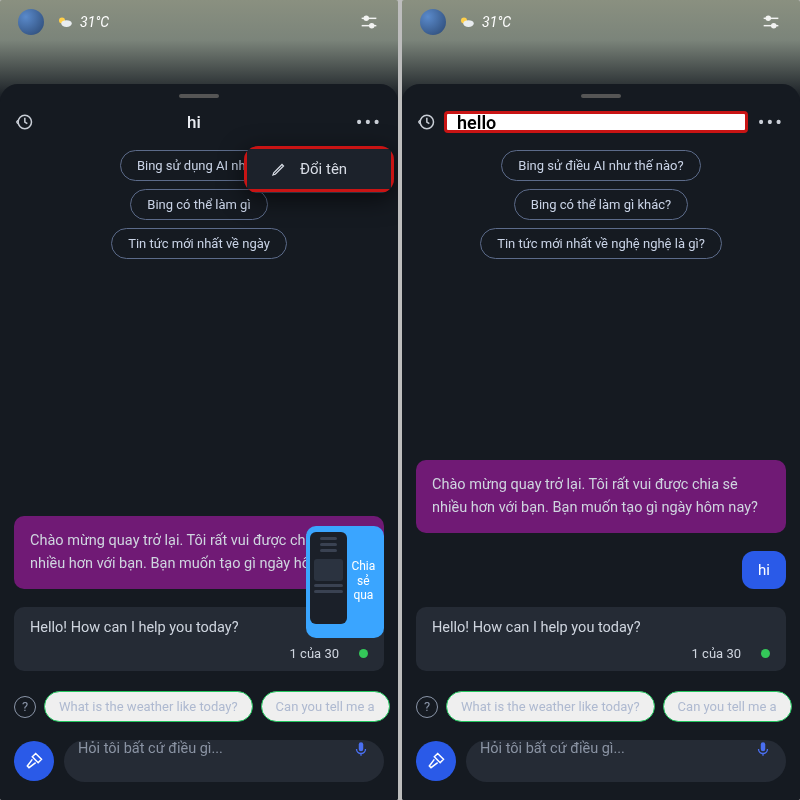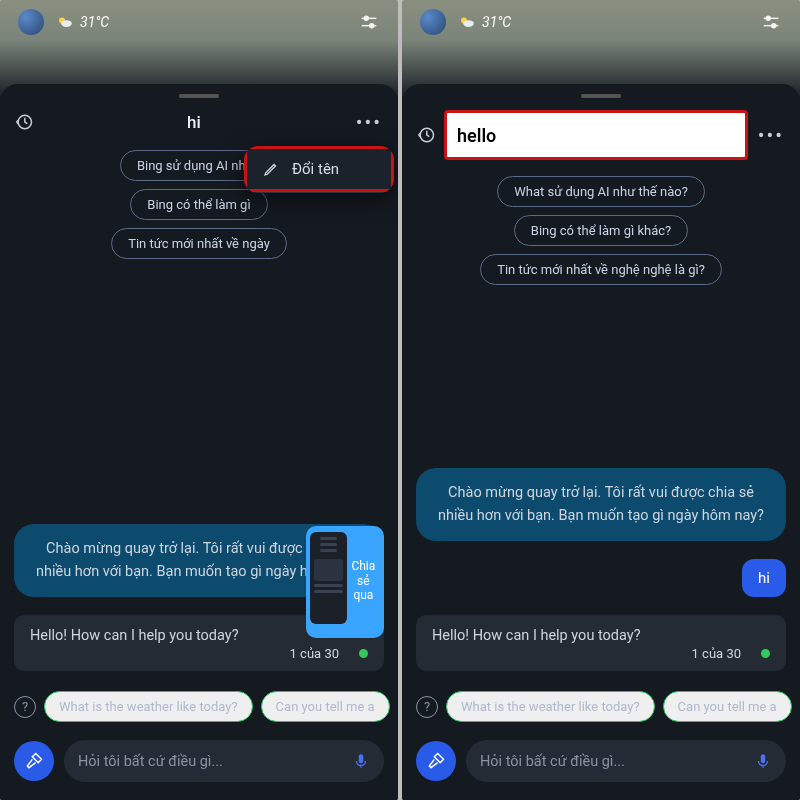--- a/index.html
+++ b/index.html
@@ -7,40 +7,40 @@
   .phone { flex: 1; background: linear-gradient(180deg, #8a9080 0%, #7b847a 40px, #151a21 100px); display: flex; flex-direction: column; height: 100%; overflow: hidden; border-radius: 2px; }
   .statusbar { height: 44px; display: flex; align-items: center; padding: 0 18px; color: #fff; font-size: 14px; position: relative; font-style: italic; }
   .avatar { width: 26px; height: 26px; border-radius: 50%; background: radial-gradient(circle at 30% 30%, #5a8acb, #2a4670); margin-right: 12px; }
   .weather-icon { width: 18px; height: 18px; margin-right: 6px; }
   .settings-glyph { margin-left: auto; color: #fff; opacity: .9; }
   .panel { flex: 1; background: #151a21; border-radius: 18px 18px 0 0; margin-top: 40px; display: flex; flex-direction: column; position: relative; padding-top: 10px; overflow: hidden; }
   .handle { width: 40px; height: 4px; background: #555; border-radius: 2px; margin: 0 auto 6px auto; }
   .titlebar { display: flex; align-items: center; padding: 6px 14px 12px 14px; position: relative; }
   .history-icon { color: #c9ced6; }
   .title { flex: 1; text-align: center; color: #eaedf2; font-size: 17px; font-weight: 500; }
-  .title-input { flex: 1; background: #fff; color: #000; font-size: 18px; font-weight: 600; border: 3px solid #c81414; border-radius: 4px; height: 50px; padding: 2px 10px; margin: 0 8px; }
+  .title-input { flex: 1; background: #fff; color: #000; font-size: 18px; font-weight: 600; border: 3px solid #c81414; border-radius: 4px; height: 22px; padding: 2px 10px; margin: 0 8px; }
   .more-btn { color: #c9ced6; font-size: 20px; letter-spacing: 2px; padding: 0 2px; }
   .chips { display: flex; flex-direction: column; align-items: center; gap: 8px; padding: 4px 0 8px 0; }
   .chip { border: 1px solid #5c6b8a; color: #c9d3e6; font-size: 13px; padding: 7px 16px; border-radius: 18px; background: transparent; white-space: nowrap; }
   .spacer { flex: 1; }
-  .msg-ai { background: #0c4a6e; color: #cfd5df; font-size: 14.5px; line-height: 1.55; border-radius: 20px; padding: 14px 16px; margin: 10px 14px 18px 14px; text-align: center; }
+  .msg-ai { background: #701a75; color: #cfd5df; font-size: 14.5px; line-height: 1.55; border-radius: 10px; padding: 14px 16px; margin: 10px 14px 18px 14px; }
   .msg-user { align-self: flex-end; background: #2a5ae8; color: #fff; font-size: 15px; padding: 10px 16px; border-radius: 12px; margin: 0 14px 18px 0; }
   .reply-card { background: #252b35; border-radius: 10px; margin: 0 14px 10px 14px; padding: 12px 16px 10px 16px; }
-  .reply-text { color: #cfd5df; font-size: 14.5px; margin-bottom: 2px; }
+  .reply-text { color: #cfd5df; font-size: 14.5px; margin-bottom: 10px; }
   .reply-meta { display: flex; align-items: center; justify-content: flex-end; gap: 20px; color: #cfd5df; font-size: 13px; }
   .dot-green { width: 9px; height: 9px; border-radius: 50%; background: #34c759; }
   .sugg-row { display: flex; align-items: center; gap: 8px; padding: 10px 14px 10px 14px; overflow: hidden; }
   .q-icon { width: 22px; height: 22px; border: 1.5px solid #8a95a8; color: #8a95a8; border-radius: 50%; display: flex; align-items: center; justify-content: center; font-size: 13px; flex-shrink: 0; }
   .sugg-chip { border: 1px solid #22c55e; color: #aeb9d0; font-size: 13px; padding: 7px 14px; border-radius: 18px; white-space: nowrap; flex-shrink: 0; }
   .inputbar { display: flex; align-items: center; gap: 10px; padding: 8px 14px 18px 14px; }
   .broom-btn { width: 40px; height: 40px; border-radius: 50%; background: #2a5ae8; display: flex; align-items: center; justify-content: center; flex-shrink: 0; }
-  .text-input { flex: 1; background: #252b35; border-radius: 22px; height: 42px; display: flex; align-items: center; padding: 15px 14px; color: #8a93a3; font-size: 14.5px; position: relative; }
+  .text-input { flex: 1; background: #252b35; border-radius: 22px; height: 42px; display: flex; padding: 0 14px; color: #8a93a3; font-size: 14.5px; position: relative; }
   .mic-icon { margin-left: auto; color: #4a6ff0; }
   .dropdown { position: absolute; top: 42px; right: 4px; width: 150px; background: #1c222b; border-radius: 14px; box-shadow: 0 6px 24px rgba(0,0,0,.6); overflow: hidden; z-index: 5; }
-  .dd-item { display: flex; align-items: center; gap: 12px; color: #d6dbe4; font-size: 15px; padding: 14px 18px; }
+  .dd-item { display: flex; align-items: center; gap: 12px; color: #d6dbe4; font-size: 15px; padding: 14px 26px; }
   .dd-item.highlight { outline: 3px solid #c81414; outline-offset: -3px; }
   .dd-sep { height: 1px; background: #2b3240; }
   .share-overlay { position: absolute; right: 14px; bottom: 162px; width: 78px; background: #3aa5ff; border-radius: 10px; padding: 6px 4px 8px 4px; display: flex; flex-direction: row; align-items: center; z-index: 4; }
   .share-thumb { width: 62px; height: 92px; background: #1b2029; border-radius: 6px; margin-bottom: 6px; display: flex; flex-direction: column; gap: 3px; padding: 5px 4px; }
   .tline { height: 3px; background: #3a4252; border-radius: 2px; }
   .tline.s { width: 60%; align-self: center; }
   .tblock { height: 22px; background: #2b3340; border-radius: 3px; margin-top: 4px; }
   .share-label { color: #fff; font-size: 12px; text-align: center; line-height: 1.2; }
   svg { display: block; }
 </style>
@@ -176,21 +176,21 @@
             <circle cx="13" cy="12" r="8"></circle>
             <path d="M13 7v5l3 2"></path>
             <path d="M3 12l2-2m-2 2l2 2"></path>
           </svg>
       </span>
       <input class="title-input" value="hello" style="">
       <span class="more-btn">•••</span>
     </div>
 
     <div class="chips">
-      <button class="chip">What sử dụng AI như thế nào?</button>
+      <button class="chip">Bing sử điều AI như thế nào?</button>
       <button class="chip">Bing có thể làm gì khác?</button>
       <button class="chip">Tin tức mới nhất về nghệ nghệ là gì?</button>
     </div>
 
     <div class="spacer"></div>
 
     <div class="msg-ai">Chào mừng quay trở lại. Tôi rất vui được chia sẻ nhiều hơn với bạn. Bạn muốn tạo gì ngày hôm nay?</div>
 
     <div style="display:flex;">
         <div style="flex:1"></div>

